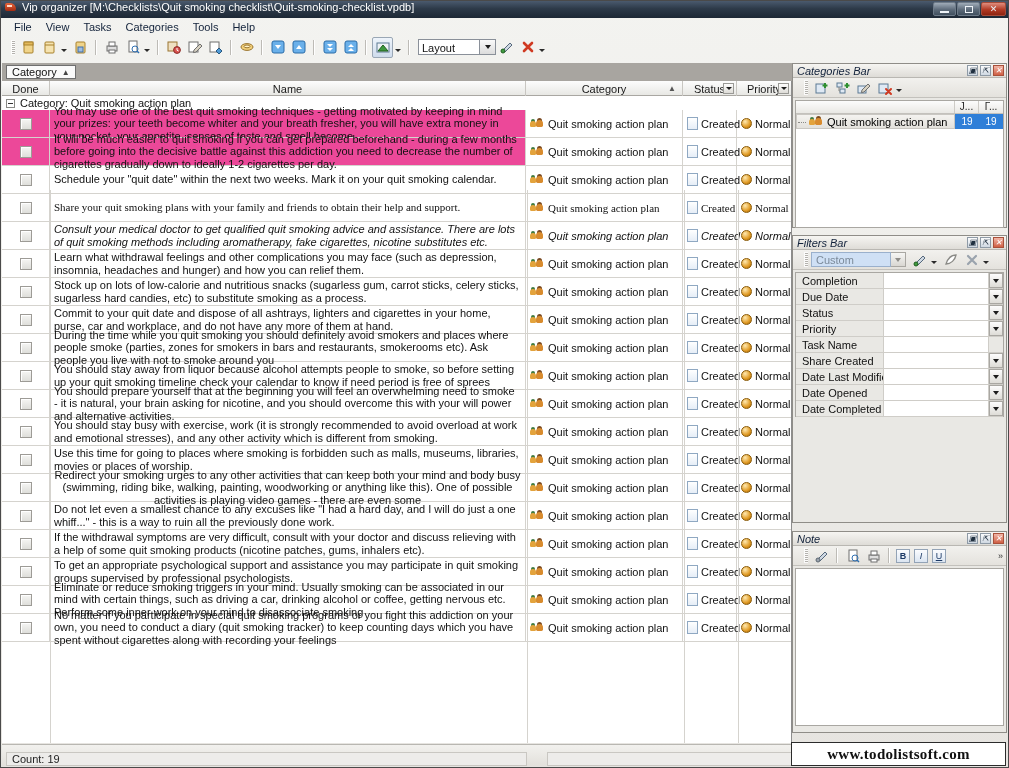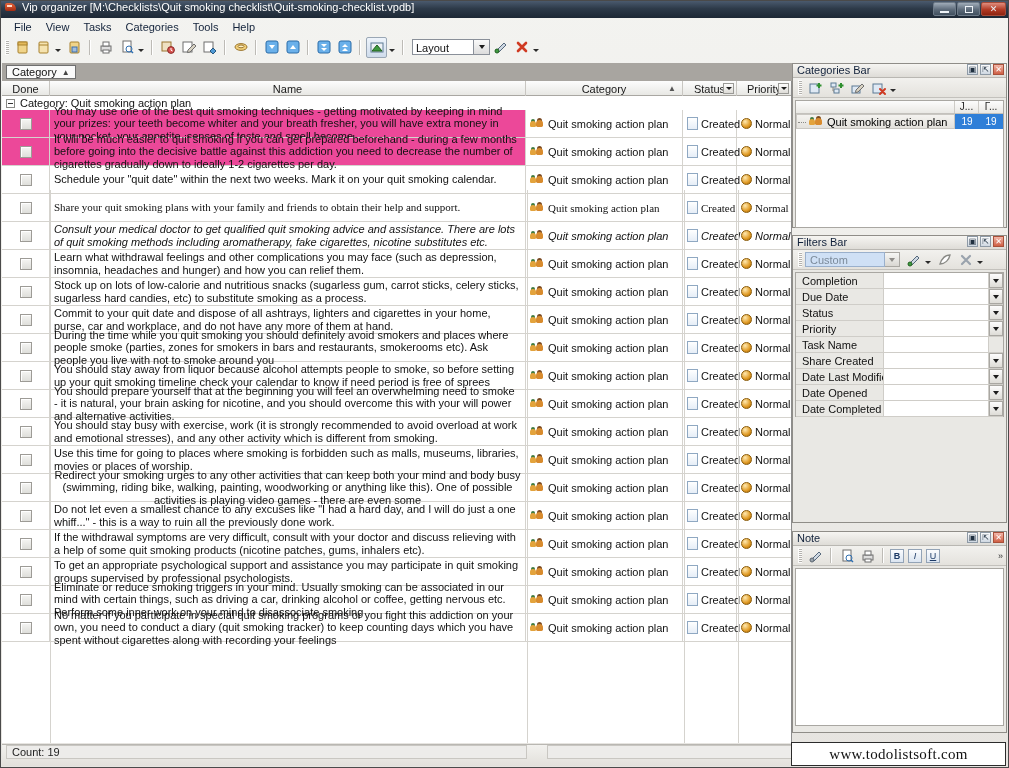--- a/index.html
+++ b/index.html
@@ -32,21 +32,21 @@
         color:#e8eef4;font-size:9px;line-height:1;box-sizing:border-box;}
   .wbtn.close{background:linear-gradient(#e08d7e,#b23a24 55%,#8d2411);border-color:#a74b38;width:25px;}
 
   
   .menubar{position:absolute;left:0;top:18px;width:100%;height:16px;
            display:flex;align-items:center;padding-left:6px;box-sizing:border-box;}
   .menubar .mi{padding:1px 7px;color:#12223a;font-size:11px;cursor:default;}
 
   
   .toolbar{position:absolute;left:0;top:35px;width:100%;height:22px;
-           display:flex;align-items:center;padding-left:1px;box-sizing:border-box;}
+           display:flex;align-items:center;padding-left:7px;box-sizing:border-box;}
   .grip{width:3px;height:15px;margin:0 3px;flex:none;
         background:repeating-linear-gradient(to bottom,#ffffff 0 1px,#aaa8a3 1px 2px);
         border-left:1px solid #fff;opacity:.85;}
   .sep{width:1px;height:15px;background:#bdbbb6;margin:0 4px;border-right:1px solid #fff;flex:none;}
   .tbtn{width:19px;height:19px;position:relative;flex:none;margin:0 1px;
         display:flex;align-items:center;justify-content:center;}
   .tbtn.on{border:1px solid #9aa7b5;background:linear-gradient(#eef4fb,#cfdcec);border-radius:2px;}
   .caret{width:0;height:0;border-left:3px solid transparent;border-right:3px solid transparent;
          border-top:3px solid #2a2a2a;margin:6px 3px 0 1px;flex:none;}
   .ic{width:16px;height:16px;display:block;}
@@ -102,28 +102,28 @@
         background:#e3a33c;box-shadow:0 -3px 0 -1px #3f7b3f;}
   .ic-users:after{content:"";position:absolute;left:6px;top:2px;width:7px;height:7px;border-radius:50% 50% 20% 20%;
         background:#d88b2e;box-shadow:0 -3px 0 -1px #7a4a22;}
   .ic-doc{width:11px;height:13px;background:linear-gradient(#ffffff,#e6eef7);border:1px solid #8fa8c2;flex:none;box-sizing:border-box;}
   .ic-ball{width:11px;height:11px;border-radius:50%;flex:none;
         background:radial-gradient(circle at 35% 30%,#ffe9b0,#e09a24 60%,#9b5e05);border:1px solid #8a5a07;box-sizing:border-box;}
 
   
   .dock{position:absolute;right:1px;top:62px;width:215px;bottom:26px;}
   .panel{background:#e9e8e4;border:1px solid #8f8d88;box-sizing:border-box;position:absolute;left:0;width:215px;}
-  .pcap{height:14px;background:linear-gradient(#f6f5f2,#dedcd7);display:flex;
-        padding:0 2px 0 4px;font-size:11px;color:#11213a;border-bottom:1px solid #b9b7b2;box-sizing:border-box;}
+  .pcap{height:14px;background:linear-gradient(#f6f5f2,#dedcd7);display:flex;align-items:center;
+        padding:0 2px 0 4px;font-size:11px;color:#11213a;border-bottom:1px solid #b9b7b2;box-sizing:border-box;font-style:italic;}
   .pcap .t{flex:1;}
   .capbtn{width:11px;height:11px;border:1px solid #8e9aa6;margin-left:2px;box-sizing:border-box;
           background:linear-gradient(#fbfcfd,#cfd8e2);display:flex;align-items:center;justify-content:center;
           font-size:8px;color:#203040;line-height:1;}
   .capbtn.x{background:linear-gradient(#f2b6a8,#cf5f44);border-color:#a8503a;color:#fff;}
-  .ptool{height:20px;display:flex;align-items:center;padding-left:2px;
+  .ptool{height:20px;display:flex;align-items:center;padding-left:8px;
          background:linear-gradient(#f2f1ee,#e4e2dd);border-bottom:1px solid #c3c1bc;box-sizing:border-box;}
 
   .ctree{background:#fff;border:1px solid #a9a7a2;margin:2px;box-sizing:border-box;}
   .ctree-head{display:flex;height:13px;background:linear-gradient(#fcfcfc,#e9e8e4);
               border-bottom:1px solid #c3c1bc;font-size:10px;color:#222;box-sizing:border-box;}
   .ctree-head .hx{border-right:1px solid #cdcbc6;box-sizing:border-box;}
   .ctree-row{display:flex;align-items:center;height:15px;font-size:11px;}
   .ctree-row .lbl{flex:1;display:flex;align-items:center;gap:4px;padding-left:12px;position:relative;
                   background:linear-gradient(#f4f3f0,#e3e1dc);border:1px solid #c9c7c2;height:15px;box-sizing:border-box;}
   .ctree-row .lbl:before{content:"";position:absolute;left:1px;top:7px;width:8px;height:1px;
@@ -146,27 +146,27 @@
 
   .notebody{background:#fff;border:1px solid #a9a7a2;margin:2px;height:calc(100% - 42px);box-sizing:border-box;}
   .fmtbtn{width:14px;height:14px;border:1px solid #93a3b6;background:linear-gradient(#fbfcfe,#dbe5f1);
           display:flex;align-items:center;justify-content:center;font-size:9px;color:#1d3a66;
           margin:0 2px;box-sizing:border-box;}
   .chev{margin-left:auto;margin-right:3px;color:#333;font-size:9px;line-height:8px;text-align:center;}
 
   
   .statusbar{position:absolute;left:1px;bottom:1px;width:791px;height:22px;
              background:linear-gradient(#f2f1ee,#e2e0db);border-top:1px solid #b9b7b2;box-sizing:border-box;
-             display:flex;align-items:flex-start;gap:16px;}
+             display:flex;align-items:flex-end;gap:16px;}
   .statuspanel{height:14px;margin:0 0 0 4px;border:1px solid #c9c7c2;background:#edecea;
                display:flex;align-items:center;padding-left:5px;font-size:11px;color:#222;box-sizing:border-box;}
   .sp1{width:530px;} .sp2{width:250px;}
   .watermark{position:absolute;right:2px;bottom:1px;width:215px;height:24px;background:#fff;
              border:1px solid #2b2b2b;display:flex;align-items:center;justify-content:center;
-             font-family:"Liberation Serif",serif;font-size:15px;color:#111;letter-spacing:.3px;box-sizing:border-box;}
+             font-family:"Liberation Serif",serif;font-size:15px;color:#111;letter-spacing:.3px;box-sizing:border-box;font-weight:bold;}
 
   .vline{position:absolute;width:1px;background:#d5d3ce;}
 </style>
 </head>
 <body>
 
 <div id="app">
 
   <div class="titlebar">
     <div class="title-ico"></div>

